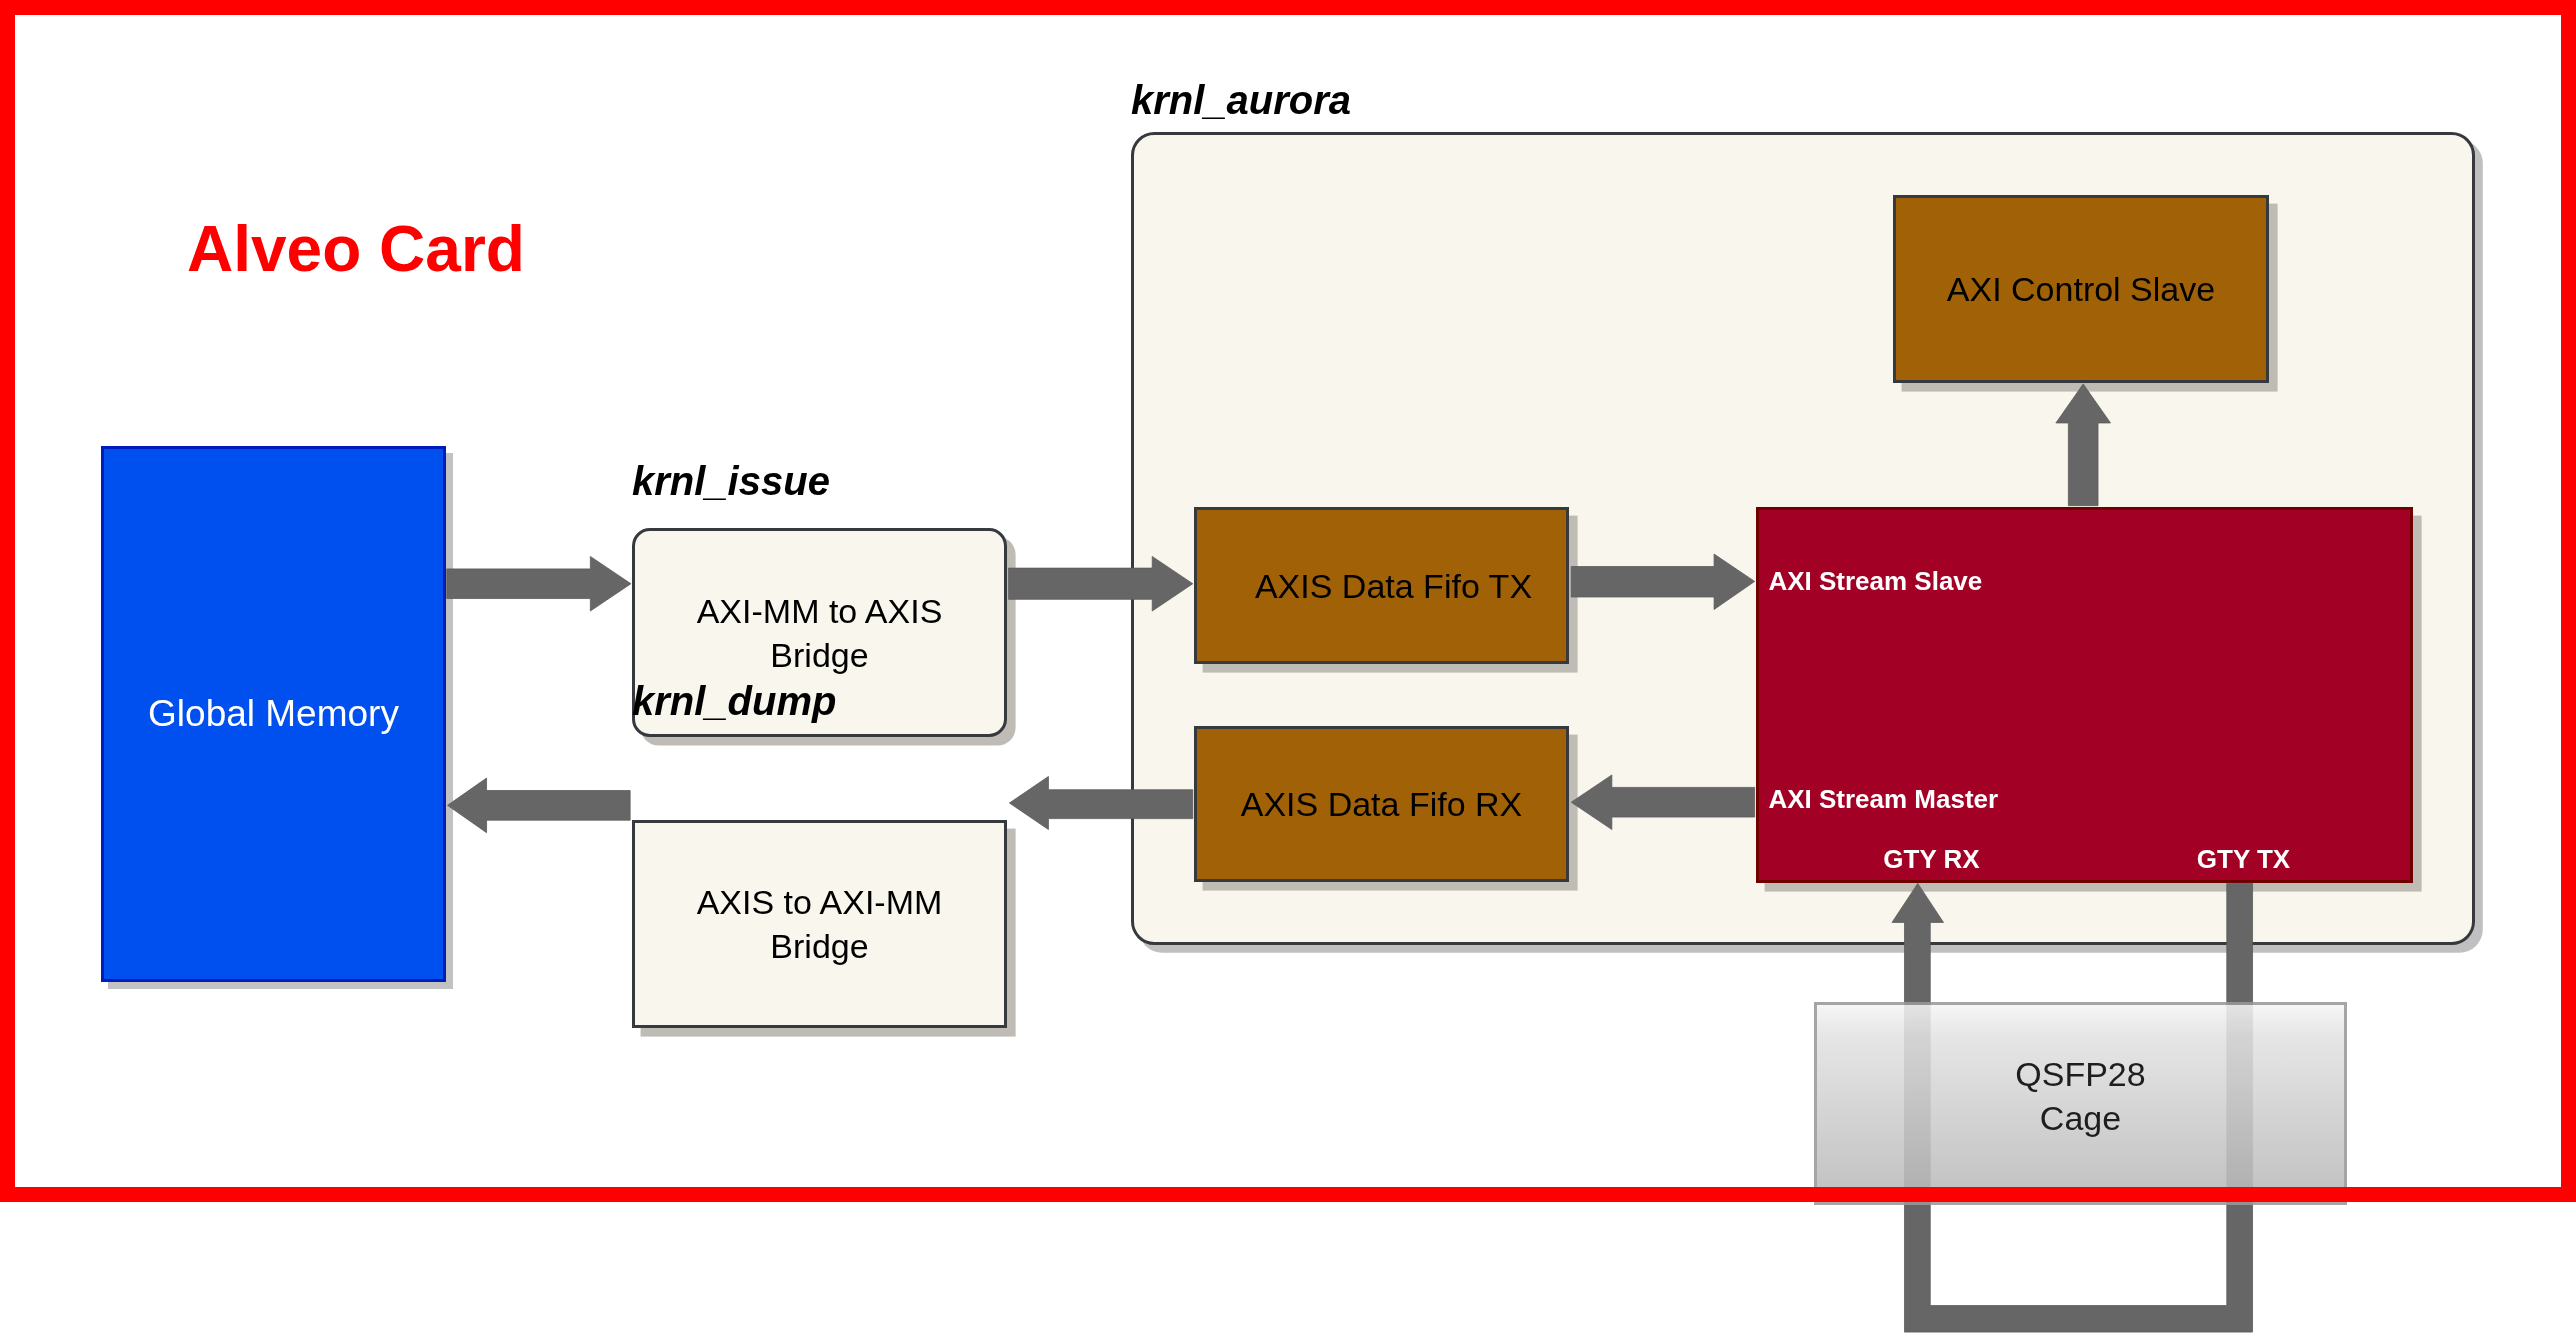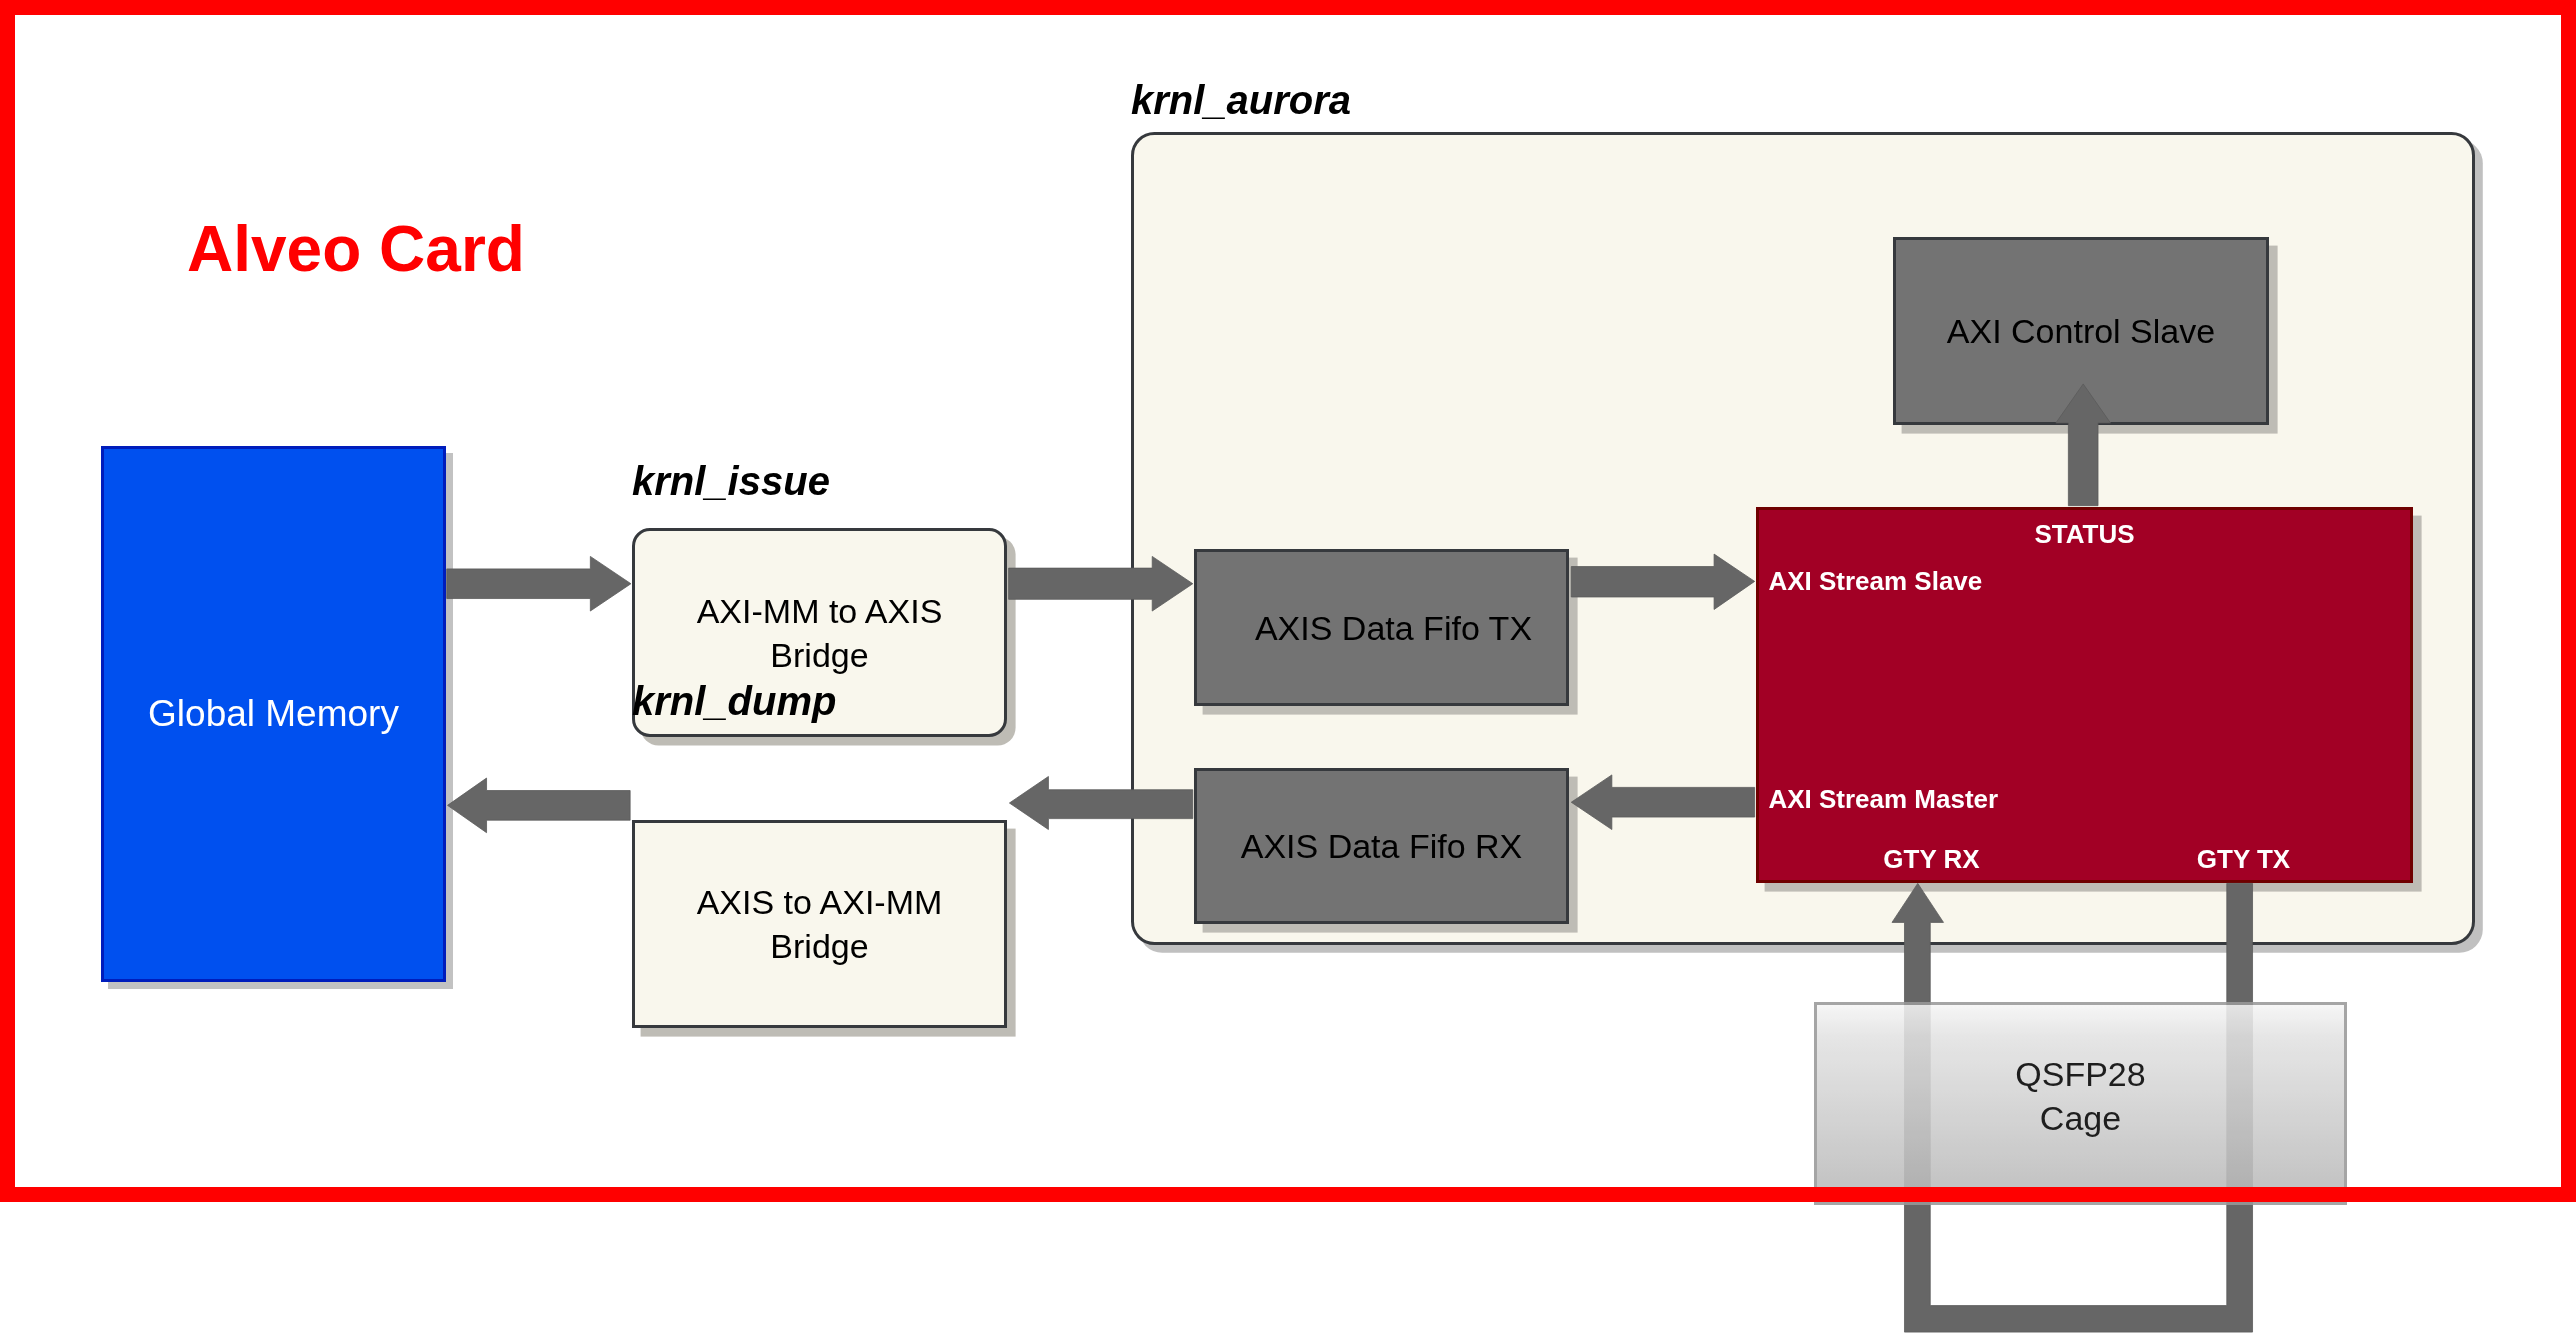--- a/index.html
+++ b/index.html
@@ -6,21 +6,21 @@
   body { width: 2576px; height: 1336px; position: relative; overflow: hidden;
          font-family: "Liberation Sans", sans-serif; }
   .abs { position: absolute; box-sizing: border-box; }
   .card-border { left: 0; top: 0; width: 2576px; height: 1202px; border: 15.6px solid #FF0000; z-index: 30; pointer-events: none; }
   .card-title { left: 187px; top: 217px; font-size: 64px; font-weight: bold; color: #FF0000; white-space: nowrap; line-height: 1; }
   .kernel-label { font-size: 40px; font-weight: bold; font-style: italic; color: #000; white-space: nowrap; line-height: 1; }
   .block { display: flex; align-items: center; justify-content: center; text-align: center;
            border: 3.9px solid #36393D; color: #000; font-size: 34px; line-height: 44px; }
   .shadow { box-shadow: 8.6px 8.6px 0 #BEBCB5; }
   .cream { background: #F9F7ED; }
-  .grey { background: #737373; margin-top: 42px; }
+  .grey { background: #a16207; }
   .memory { left: 101px; top: 446px; width: 345px; height: 536px; background: #0050EF;
             border: 3.1px solid #001DBC; color: #fff; font-size: 37px; display:flex; align-items:center; justify-content:center;
             box-shadow: 7px 7px 0 #C2C2C2; }
   .aurora-container { left: 1131px; top: 132px; width: 1344px; height: 813px; background: #F9F7ED;
                       border: 3.9px solid #36393D; border-radius: 23.4px; box-shadow: 7.8px 7.8px 0 #C0C0C0; }
   .core { left: 1756px; top: 507px; width: 657px; height: 376px; background: #A20025; border: 3.1px solid #6F0000;
           box-shadow: 8.6px 8.6px 0 #BEBCB5; color: #fff; }
   .core-title { position: absolute; left: 0; right: 0; top: 164px; text-align: center; font-size: 34px; }
   .port { position: absolute; font-size: 26px; font-weight: bold; color: #fff; white-space: nowrap; line-height: 1; }
   .qsfp { left: 1814px; top: 1002px; width: 533px; height: 203px; border: 3.1px solid #999999;
@@ -64,21 +64,20 @@
 
 <div class="abs block grey shadow" style="left:1194px; top:507px; width:375px; height:157px;padding-left:24px;">
   <span>AXIS Data Fifo TX</span>
 </div>
 
 <div class="abs block grey shadow" style="left:1194px; top:726px; width:375px; height:156px;">
   <span>AXIS Data Fifo RX</span>
 </div>
 
 <div class="abs core">
-  <span class="port" style="left:0; right:0; text-align:center; top:11px;">STATUS</span>
   <span class="port" style="left:9.4px; top:58px;">AXI Stream Slave</span>
   <span class="port" style="left:9.4px; top:276px;">AXI Stream Master</span>
   <span class="port" style="left:118px; width:109px; text-align:center; top:336px;">GTY RX</span>
   <span class="port" style="left:430px; width:109px; text-align:center; top:336px;">GTY TX</span>
 </div>
 
 <svg class="arrows" viewBox="0 0 3300 1712">
   <g fill="#666666" stroke="#5a5a5a" stroke-width="1">
 
     <polygon points="572,729 756,729 756,713 808,748 756,783 756,767 572,767"></polygon>

